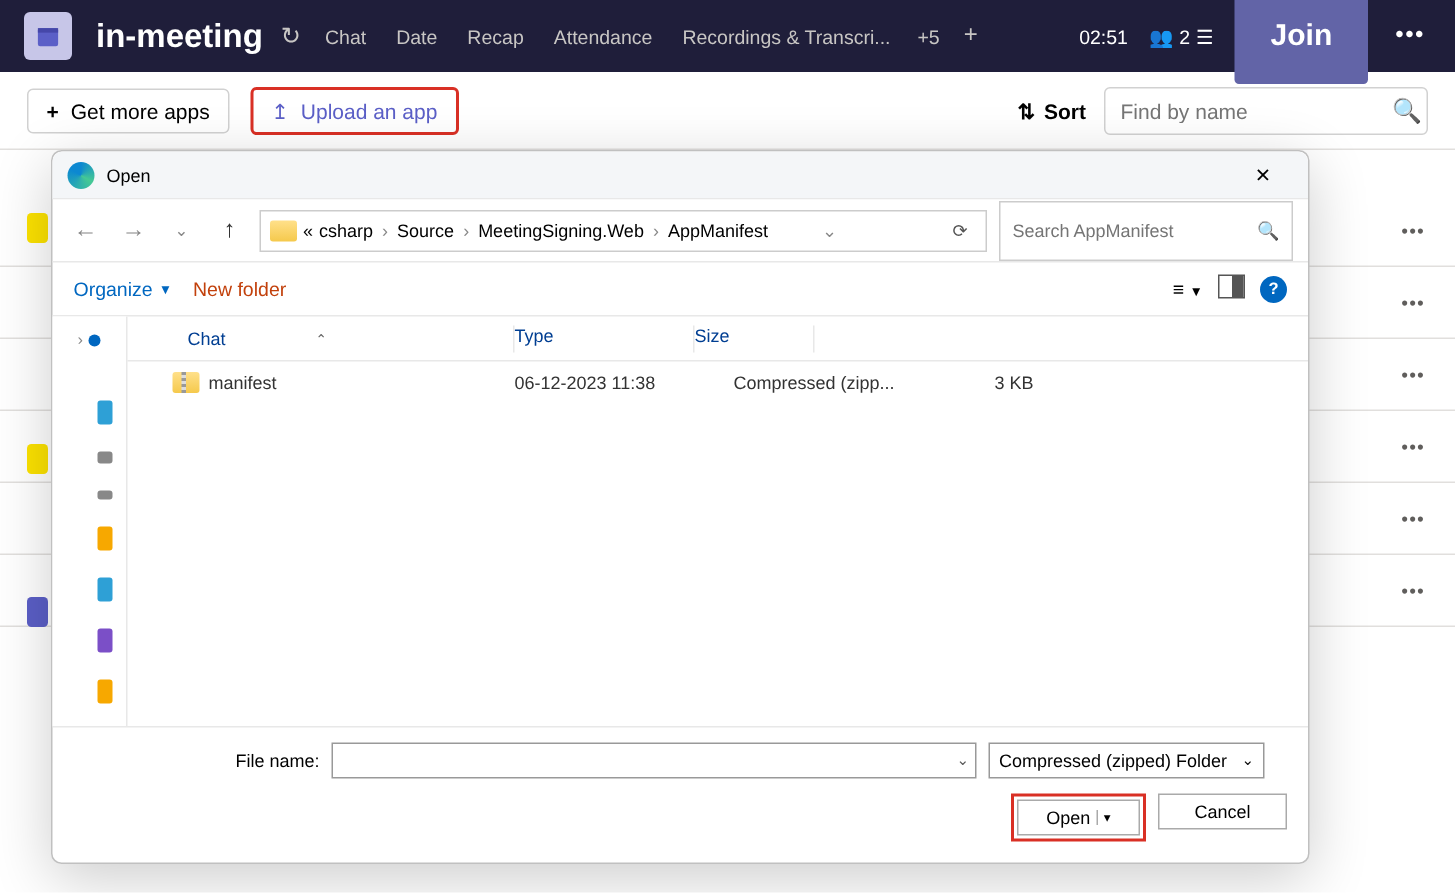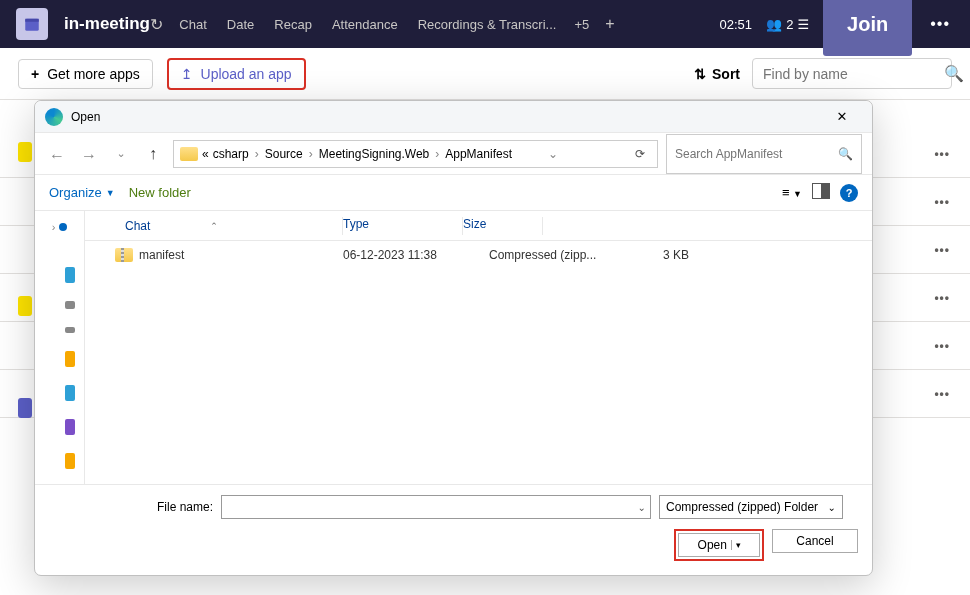--- a/index.html
+++ b/index.html
@@ -15,21 +15,21 @@
       color: #fff;
     }
     .meeting-icon {
       width: 32px; height: 32px;
       background: #c7c6e8;
       border-radius: 4px;
       display: flex; align-items: center; justify-content: center;
       margin-right: 16px;
     }
     .meeting-icon svg { width: 18px; height: 18px; }
-    .meeting-title { font-weight: bold; font-size: 17px; margin-right: 0; }
+    .meeting-title { font-weight: bold; font-size: 22px; margin-right: 12px; }
     .header-tabs { display: flex; gap: 0; align-items: center; font-size: 13px; color: #c8c6c4; }
     .header-tab { padding: 0 10px; cursor: pointer; }
     .header-plus5 { padding: 0 8px; }
     .header-add { padding: 0 8px; font-size: 16px; }
     .header-right { margin-left: auto; display: flex; align-items: center; gap: 14px; font-size: 13px; }
     .timer { font-size: 13px; }
     .people-ctrl { display: flex; align-items: center; gap: 4px; }
     .join-btn {
       background: #6264a7;
       color: #ffffff;
@@ -65,21 +65,21 @@
       color: #5b5fc7;
       font-weight: 400;
     }
     .tb-right { margin-left: auto; display: flex; align-items: center; gap: 12px; }
     .sort-btn { display: flex; align-items: center; gap: 6px; font-size: 14px; font-weight: 600; cursor: pointer; }
     .search-box {
       border: 1px solid #d1d1d1;
       border-radius: 4px;
       display: flex; align-items: center;
       padding: 5px 10px;
-      width: 200px;
+      width: 216px;
     }
     .search-box input { border: none; outline: none; flex: 1; font-size: 14px; background: transparent; }
     
     
     .bg-content { position: relative; padding-top: 30px; }
     .bg-row {
       height: 48px;
       border-bottom: 1px solid #e1dfdd;
       display: flex;
       align-items: center;
@@ -169,21 +169,21 @@
     .fd-toolbar {
       height: 36px;
       display: flex;
       align-items: center;
       padding: 0 14px;
       gap: 14px;
       font-size: 13px;
       border-bottom: 1px solid #e8e8e8;
     }
     .organize { color: #0067c0; display: flex; gap: 4px; align-items: center; cursor: pointer; }
-    .newfolder { color: #4d7c0f; cursor: pointer; }
+    .newfolder { color: #c2410c; cursor: pointer; }
     .fd-toolbar-right { margin-left: auto; display: flex; gap: 10px; align-items: center; }
     .view-icon { width: 18px; height: 16px; border: 1px solid #555; display: inline-block; }
     .help-icon {
       width: 18px; height: 18px; border-radius: 50%;
       background: #0067c0; color: #fff;
       display: flex; align-items: center; justify-content: center;
       font-size: 11px; font-weight: bold;
     }
     
     .fd-body { flex: 1; display: flex; }

